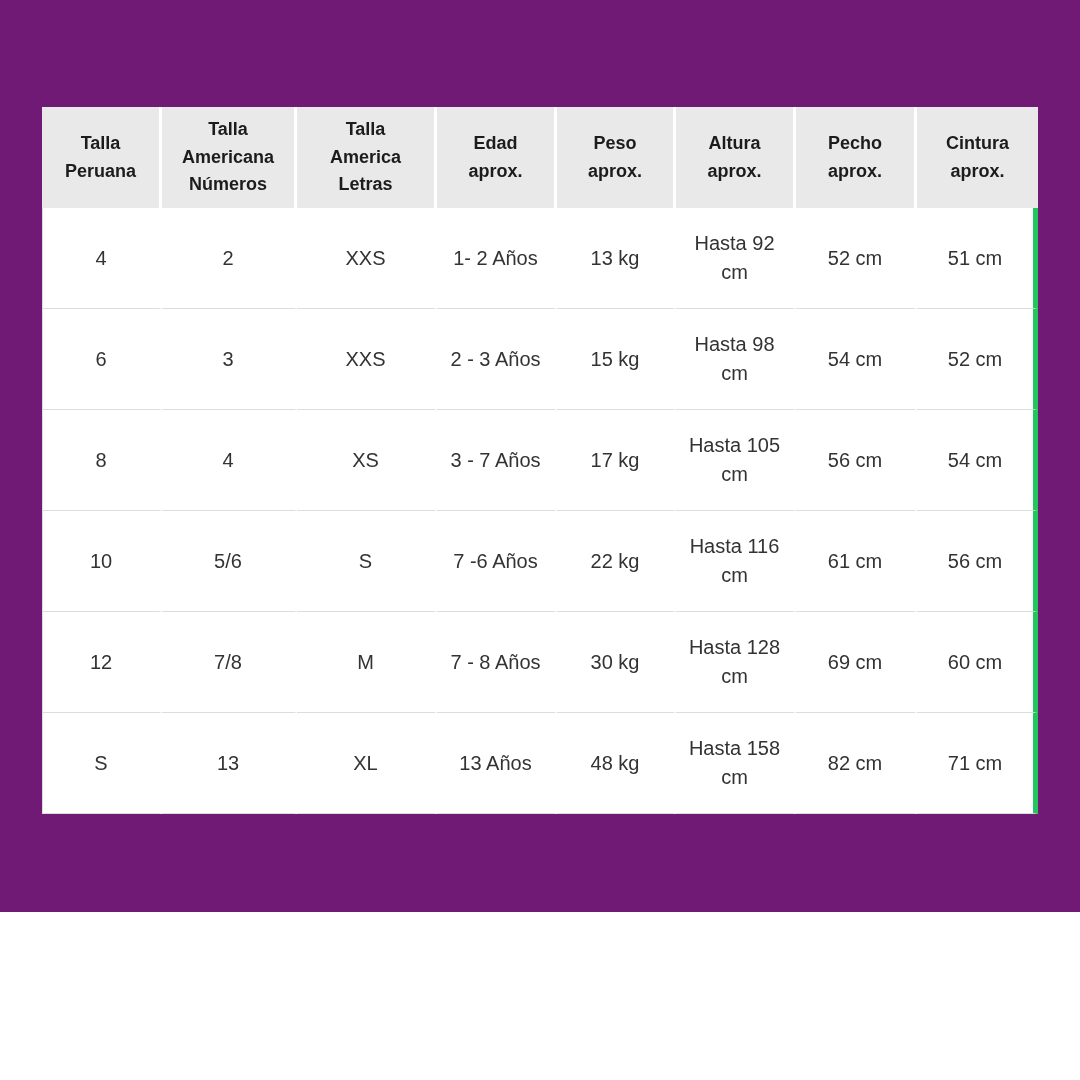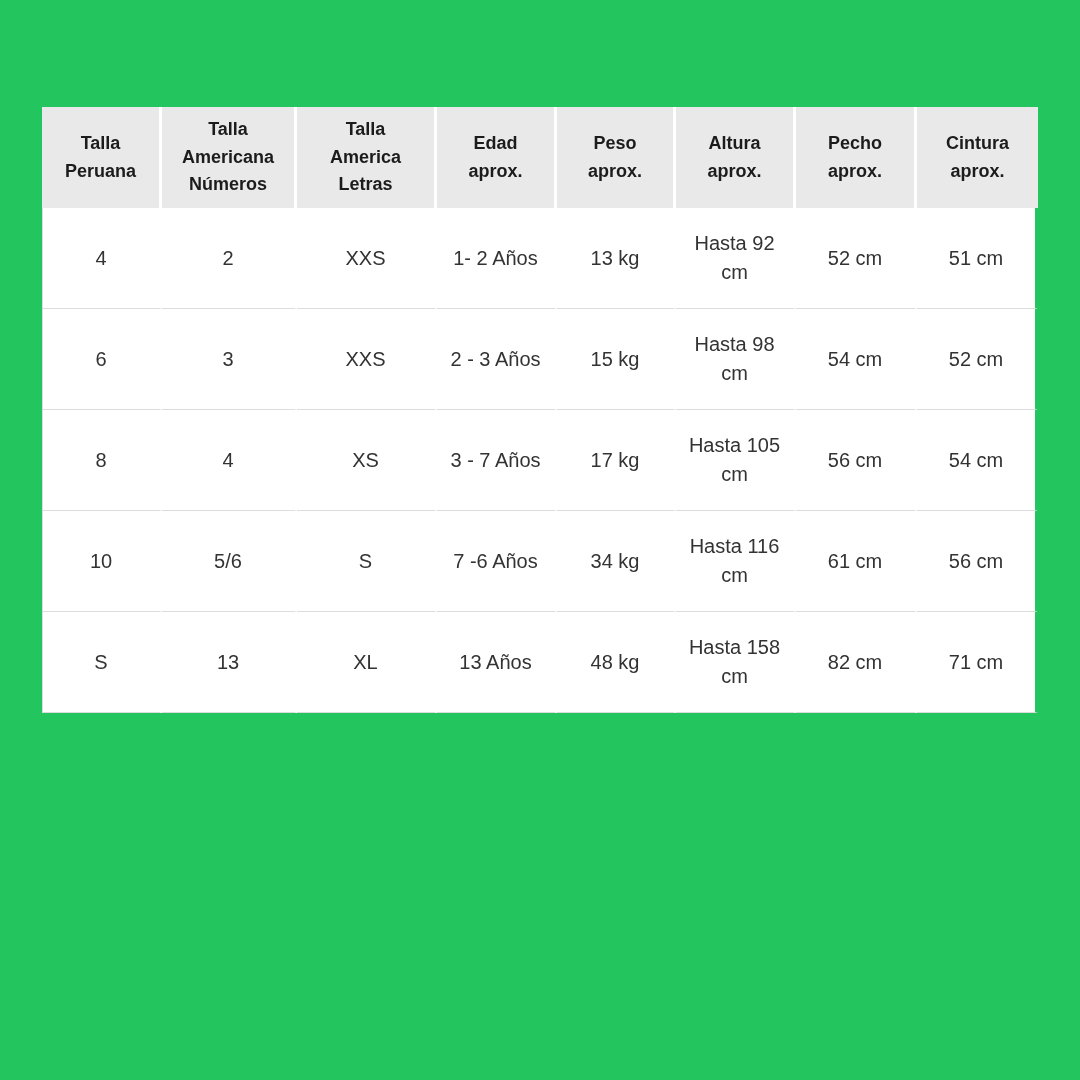--- a/index.html
+++ b/index.html
@@ -6,22 +6,22 @@
     margin: 0;
     padding: 0;
     width: 1080px;
     height: 1080px;
     background: #ffffff;
     font-family: "Liberation Sans", "DejaVu Sans", sans-serif;
   }
   .page {
     position: relative;
     width: 1080px;
-    height: 1080px;
-    background: #22c55e;
+    height: 912px;
+    background: #701a75;
     overflow: hidden;
   }
   table.size-table {
     position: absolute;
     left: 42px;
     top: 107px;
     width: 996px;
     border-collapse: separate;
     border-spacing: 0;
     table-layout: fixed;
@@ -50,21 +50,21 @@
     background: #ffffff;
     color: #333333;
     font-size: 20px;
     font-weight: 400;
     line-height: 1.45;
     border-bottom: 1px solid #dcdcdc;
     border-right: 3px solid #ffffff;
     padding: 0 6px;
   }
   table.size-table td.col-first { border-left: 1px solid #dcdcdc; }
-  table.size-table td.col-last  { border-right: 3px solid #22c55e; }
+  table.size-table td.col-last  { border-right: 5px solid #22c55e; }
 </style>
 </head>
 <body>
 
 <div class="page">
   <table class="size-table">
     <colgroup id="table-cols">
         <col style="width: 120px;">
         <col style="width: 135px;">
         <col style="width: 140px;">
@@ -128,25 +128,36 @@
           <td class="">Hasta 105
 cm</td>
           <td class="">56 cm</td>
           <td class=" col-last">54 cm</td>
         </tr>
         <tr>
           <td class="col-first">10</td>
           <td class="">5/6</td>
           <td class="">S</td>
           <td class="">7 -6 Años</td>
-          <td class="">34 kg</td>
+          <td class="">22 kg</td>
           <td class="">Hasta 116
 cm</td>
           <td class="">61 cm</td>
           <td class=" col-last">56 cm</td>
+        </tr>
+        <tr>
+          <td class="col-first">12</td>
+          <td class="">7/8</td>
+          <td class="">M</td>
+          <td class="">7 - 8 Años</td>
+          <td class="">30 kg</td>
+          <td class="">Hasta 128
+cm</td>
+          <td class="">69 cm</td>
+          <td class=" col-last">60 cm</td>
         </tr>
         <tr>
           <td class="col-first">S</td>
           <td class="">13</td>
           <td class="">XL</td>
           <td class="">13 Años</td>
           <td class="">48 kg</td>
           <td class="">Hasta 158
 cm</td>
           <td class="">82 cm</td>

